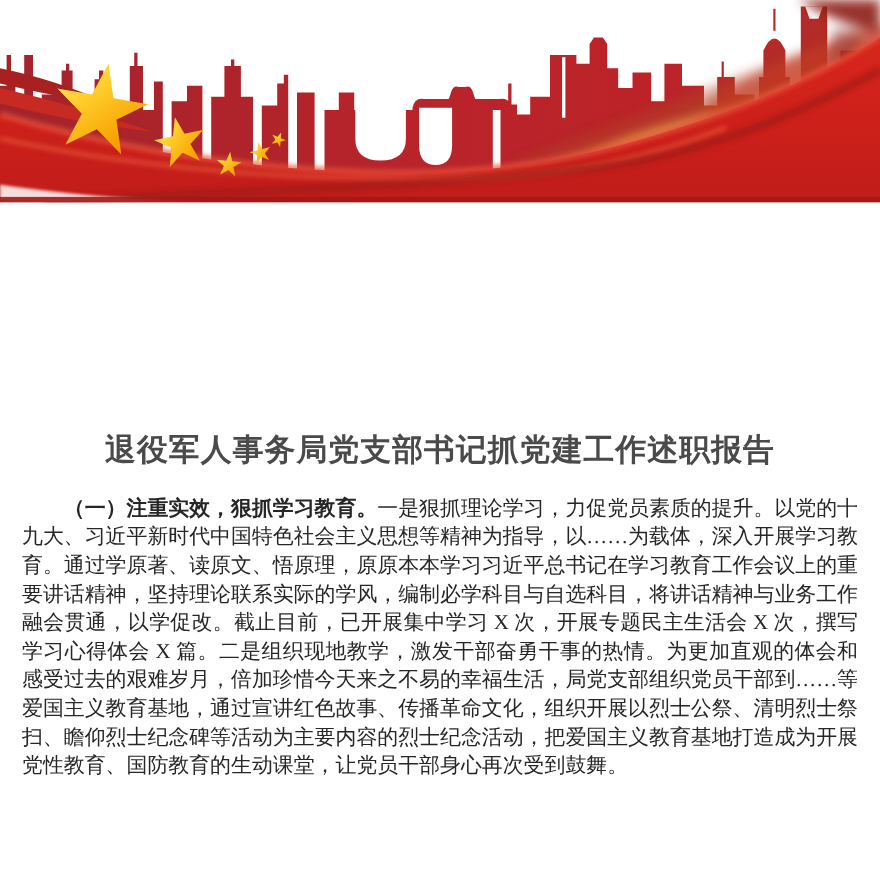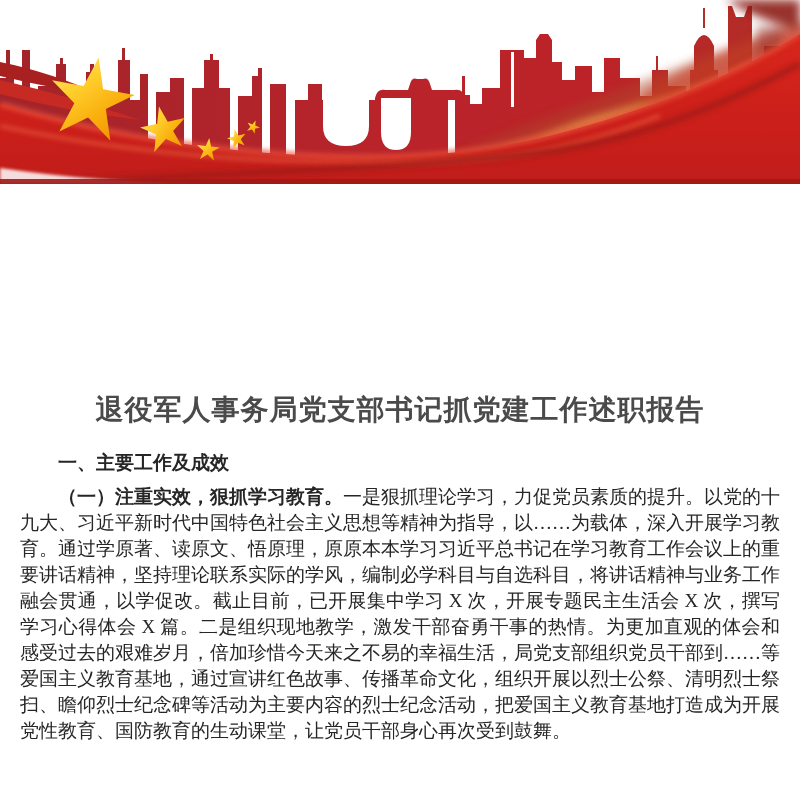--- a/index.html
+++ b/index.html
@@ -102,17 +102,16 @@
         <use href="#star" transform="translate(208,150) rotate(6) scale(12)" fill="url(#goldgrad)"></use>
         <use href="#star" transform="translate(237,139) rotate(-14) scale(10)" fill="url(#goldgrad)"></use>
         <use href="#star" transform="translate(253,127) rotate(22) scale(7)" fill="url(#goldgrad)"></use>
       </g>
     </g>
   </svg>
 
   <h1 class="doc-title">退役军人事务局党支部书记抓党建工作述职报告</h1>
 
   <div class="doc-body">
-      <p class="para heading"><span class="bold">一、主要工作及成效</span></p>
       <p class="para"><span class="bold">（一）注重实效，狠抓学习教育。</span><span>一是狠抓理论学习，力促党员素质的提升。以党的十九大、习近平新时代中国特色社会主义思想等精神为指导，以……为载体，深入开展学习教育。通过学原著、读原文、悟原理，原原本本学习习近平总书记在学习教育工作会议上的重要讲话精神，坚持理论联系实际的学风，编制必学科目与自选科目，将讲话精神与业务工作融会贯通，以学促改。截止目前，已开展集中学习 X 次，开展专题民主生活会 X 次，撰写学习心得体会 X 篇。二是组织现地教学，激发干部奋勇干事的热情。为更加直观的体会和感受过去的艰难岁月，倍加珍惜今天来之不易的幸福生活，局党支部组织党员干部到……等爱国主义教育基地，通过宣讲红色故事、传播革命文化，组织开展以烈士公祭、清明烈士祭扫、瞻仰烈士纪念碑等活动为主要内容的烈士纪念活动，把爱国主义教育基地打造成为开展党性教育、国防教育的生动课堂，让党员干部身心再次受到鼓舞。</span></p>
     </div>
 
 </div>
 
 </body></html>

